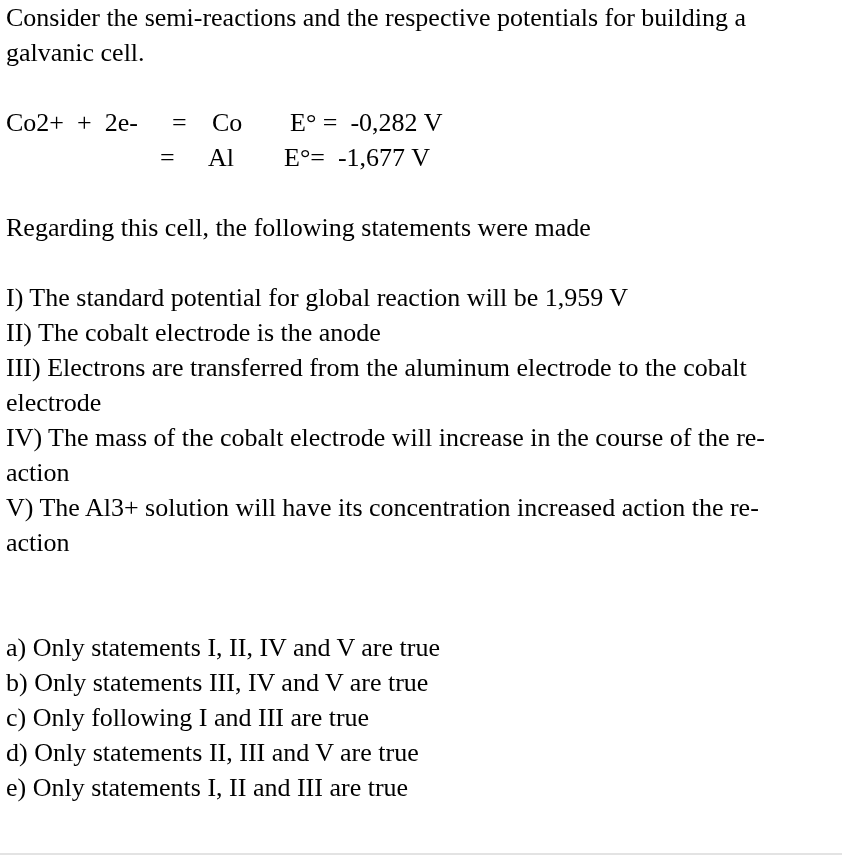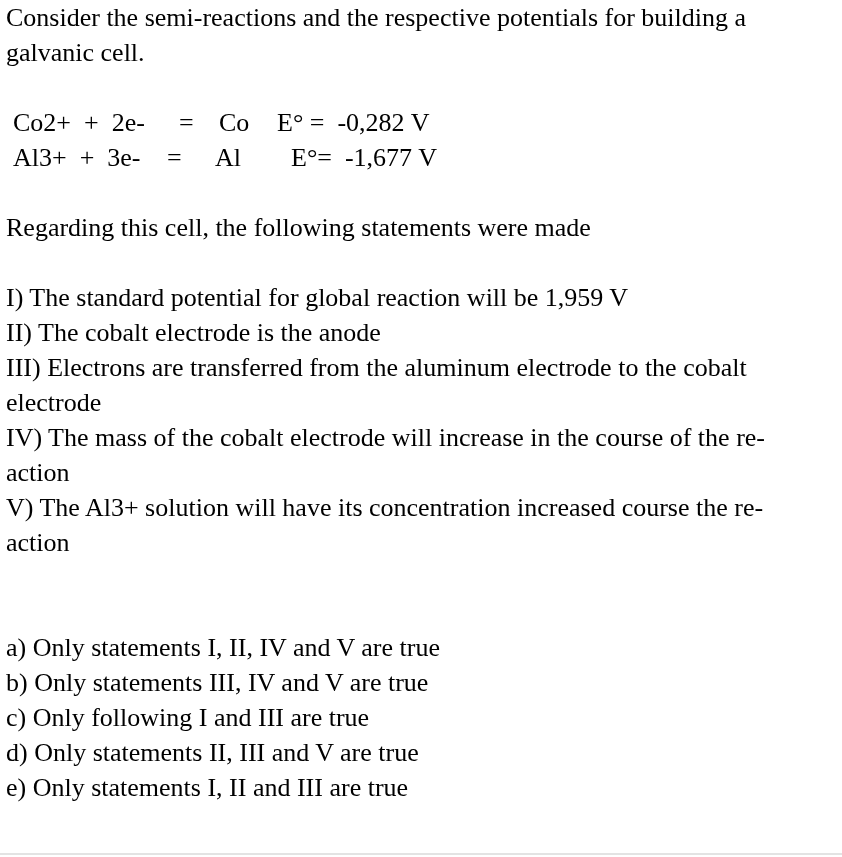--- a/index.html
+++ b/index.html
@@ -5,56 +5,55 @@
     html, body { margin: 0; padding: 0; background: #ffffff; }
     body {
       width: 842px; height: 857px; overflow: hidden; position: relative;
       font-family: "Liberation Serif", "DejaVu Serif", serif;
       font-size: 26px; color: #000000; line-height: 35px;
     }
     .content { position: absolute; left: 6px; top: 0; width: 830px; }
     p { margin: 0; }
     .blank { height: 35px; }
     .eq-row { position: relative; height: 35px; white-space: pre; }
-    .eq-row span { position: absolute; top: 0; margin-left: 7px; }
+    .eq-row span { position: absolute; top: 0; }
     .divider { position: absolute; left: 0; top: 853px; width: 842px; height: 2px; background: #e3e3e3; }
   </style>
 </head>
 <body>
 
 <div class="content">
   <p>Consider the semi-reactions and the respective potentials for building a</p>
   <p>galvanic cell.</p>
   <div class="blank"></div>
 
   <div class="eq-row">
     <span style="left:0">Co2+  +  2e-</span>
     <span style="left:166px">=</span>
     <span style="left:206px">Co</span>
-    <span style="left:264px">E° =  -0,282 V</span>
+    <span style="left:284px">E° =  -0,282 V</span>
   </div>
   <div class="eq-row">
-    <span style="left:0">Al3+  +  3e-</span>
     <span style="left:154px">=</span>
     <span style="left:202px">Al</span>
     <span style="left:278px">E°=  -1,677 V</span>
   </div>
 
   <div class="blank"></div>
   <p>Regarding this cell, the following statements were made</p>
   <div class="blank"></div>
 
   <div>
     <p>I) The standard potential for global reaction will be 1,959 V</p>
     <p>II) The cobalt electrode is the anode</p>
     <p>III) Electrons are transferred from the aluminum electrode to the cobalt</p>
     <p>electrode</p>
     <p>IV) The mass of the cobalt electrode will increase in the course of the re-</p>
     <p>action</p>
-    <p>V) The Al3+ solution will have its concentration increased course the re-</p>
+    <p>V) The Al3+ solution will have its concentration increased action the re-</p>
     <p>action</p>
   </div>
 
   <div class="blank"></div>
   <div class="blank"></div>
 
   <div>
     <p>a) Only statements I, II, IV and V are true</p>
     <p>b) Only statements III, IV and V are true</p>
     <p>c) Only following I and III are true</p>

